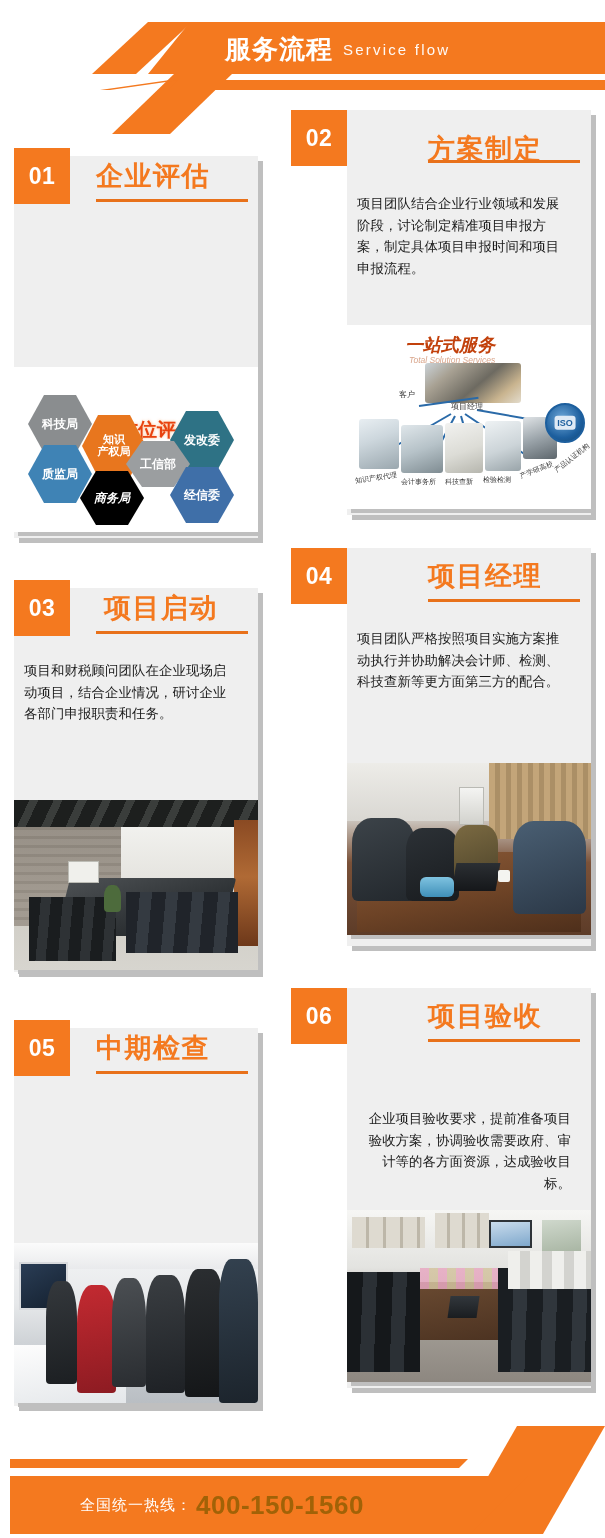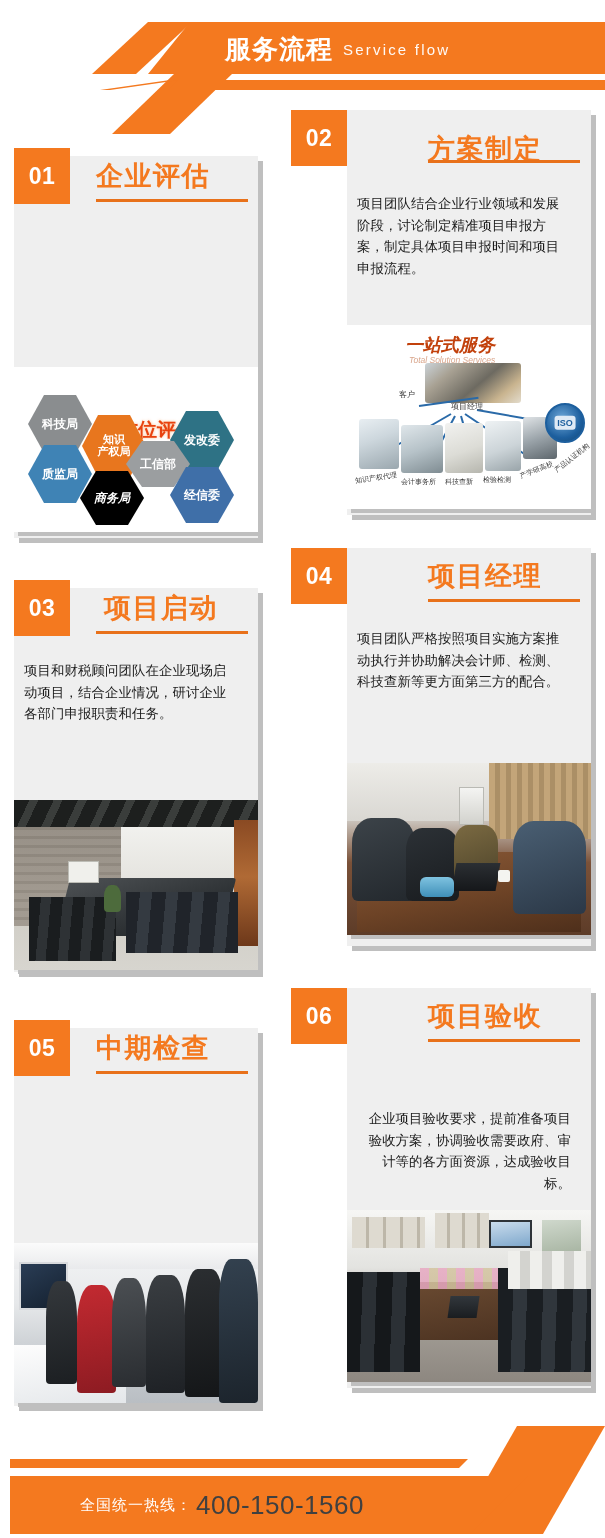--- a/index.html
+++ b/index.html
@@ -162,21 +162,21 @@
   .ftr-diag {
     position:absolute; left:455px; top:8px; width:150px; height:108px;
     background:#F4791F;
     clip-path: polygon(62px 0, 150px 0, 88px 108px, 0 108px);
   }
   .ftr-text {
     position:absolute; left:56px; top:58px; height:58px;
     display:flex; align-items:center; gap:4px;margin-left:24px;
   }
   .ftr-label { color:#fff; font-size:15px; letter-spacing:1px; }
-  .ftr-phone { color:#404040; font-size:26px; font-weight:normal; letter-spacing:0.5px; }
+  .ftr-phone { color:#a16207; font-size:26px; font-weight:bold; letter-spacing:0.5px; }
 </style>
 </head>
 <body>
 
 <div id="page">
 
   <div class="header-wrap">
     <div class="hdr-band-tail"></div>
     <div class="hdr-band"></div>
     <div class="hdr-diag1"></div>

